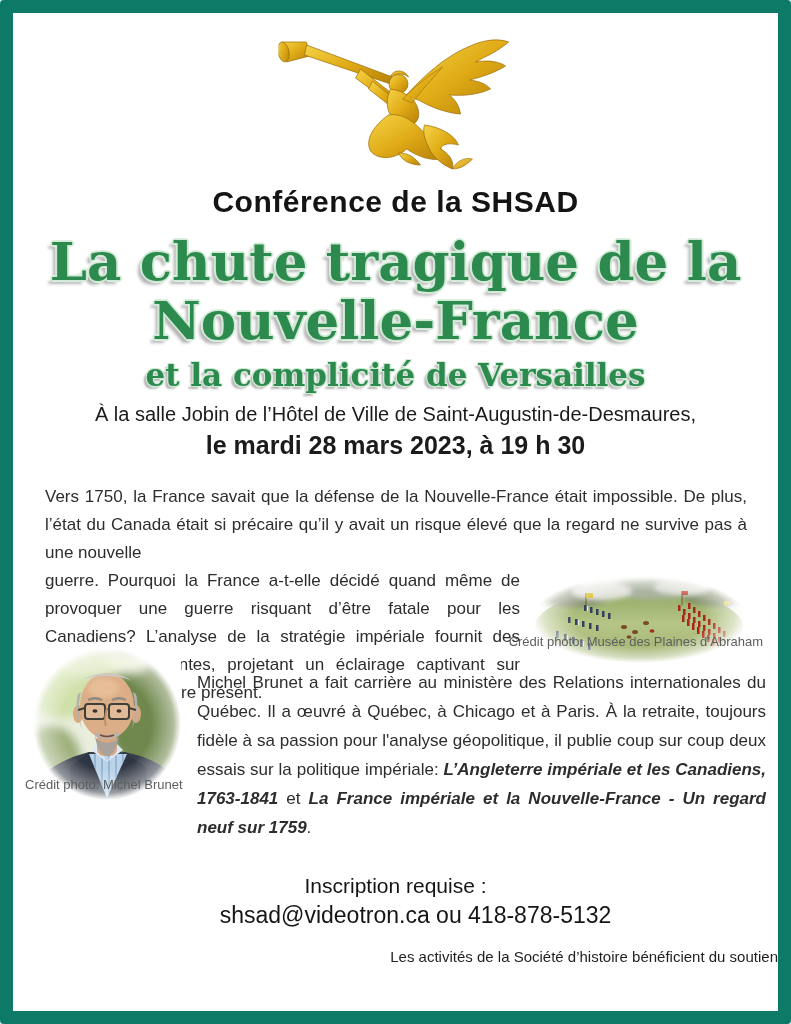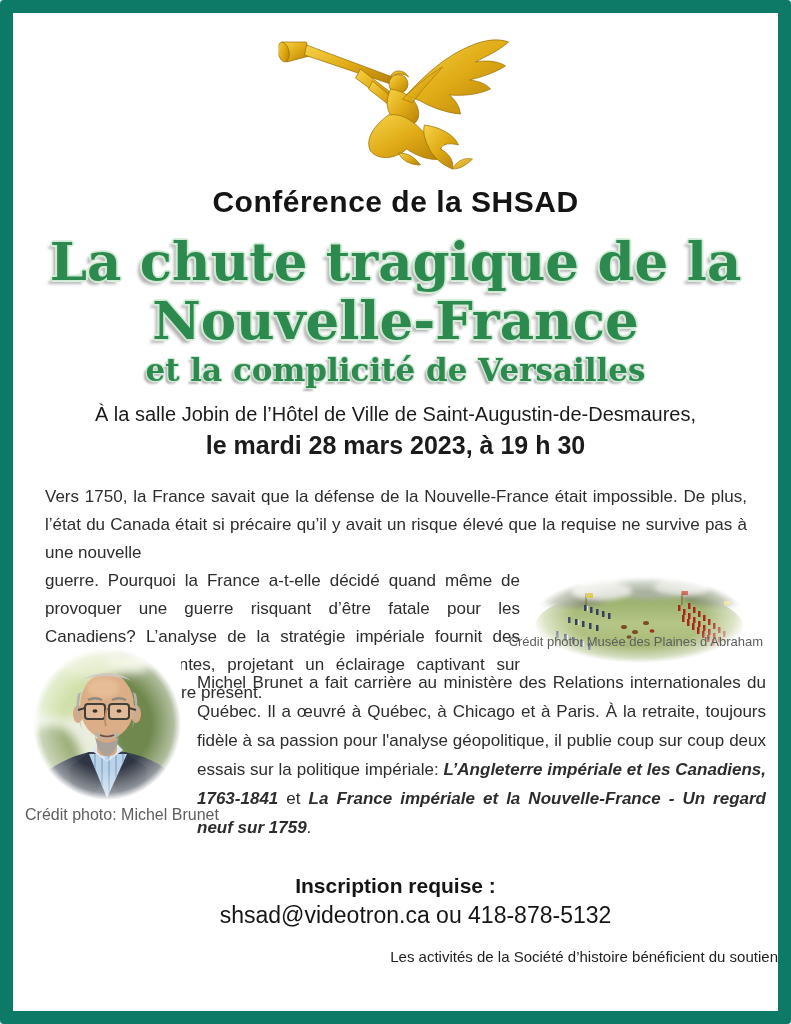--- a/index.html
+++ b/index.html
@@ -24,38 +24,38 @@
   .main-title{top:219px;left:0;width:100%;text-align:center;
     font-family:"DejaVu Serif", serif;font-weight:bold;color:#2d8a4e;}
   .main-title .t1,.main-title .t2{
     font-size:53px;line-height:59px;
     text-shadow:
       -1px -1px 0 #cfe9d4, 1px -1px 0 #cfe9d4, -1px 1px 0 #cfe9d4, 1px 1px 0 #cfe9d4,
       -2px 0 0 #d9eedd, 2px 0 0 #d9eedd, 0 2px 0 #d9eedd, 0 -2px 0 #d9eedd,
       -4px 4px 3px rgba(110,110,110,.5);
   }
   .main-title .t3{
-    font-size:31px;line-height:40px;
+    font-size:31px;line-height:40px;margin-top:5px;
     text-shadow:
       -1px -1px 0 #cfe9d4, 1px -1px 0 #cfe9d4, -1px 1px 0 #cfe9d4, 1px 1px 0 #cfe9d4,
       -3px 3px 2px rgba(110,110,110,.5);
   }
   .venue{top:386px;left:0;width:100%;text-align:center;font-size:20px;color:#1b1b1b;line-height:30px;}
   .datetime{top:418px;left:0;width:100%;text-align:center;font-size:25px;font-weight:bold;color:#1b1b1b;}
   .intro{top:470px;left:32px;width:702px;font-size:17px;line-height:28px;color:#2d2d2d;text-align:justify;}
   .battle-float{float:right;width:215px;height:88px;margin:8px 0 6px 12px;}
   .credit-battle{top:621px;right:15px;font-size:13px;color:#5e5e5e;}
   .author{top:635px;left:20px;right:12px;display:flex;}
   .portrait{flex:0 0 148px;width:148px;height:152px;}
   .bio{flex:1;margin-left:16px;font-size:17px;line-height:29px;color:#2d2d2d;text-align:justify;padding-top:20px;}
   .bio .b{font-weight:normal;}
   .bio .bi{font-weight:bold;font-style:italic;}
-  .credit-portrait{top:793px;left:12px;font-size:16px;color:#5e5e5e;}
+  .credit-portrait{top:764px;left:12px;font-size:13px;color:#5e5e5e;}
   .registration{top:859px;left:0;width:100%;text-align:center;color:#151515;}
-  .registration .reg-label{font-size:21px;font-weight:bold;line-height:28px;}
+  .registration .reg-label{font-size:21px;font-weight:normal;line-height:28px;}
   .registration .reg-contact{font-size:23px;line-height:30px;margin-left:40px;}
   .footer{top:933px;left:0;width:100%;text-align:right;font-size:15px;line-height:22px;color:#1f1f1f;}
 </style>
 </head>
 <body>
 
 <div class="page">
 
   <div class="abs angel">
     <svg width="235" height="145" viewBox="0 0 235 145">
@@ -90,21 +90,21 @@
   <div class="abs main-title">
     <div class="t1">La chute tragique de la</div>
     <div class="t2">Nouvelle-France</div>
     <div class="t3">et la complicité de Versailles</div>
   </div>
 
   <div class="abs venue">À la salle Jobin de l’Hôtel de Ville de Saint-Augustin-de-Desmaures,</div>
   <div class="abs datetime">le mardi 28 mars 2023, à 19 h 30</div>
 
   <div class="abs intro">
-    <div>Vers 1750, la France savait que la défense de la Nouvelle-France était impossible. De plus, l’état du Canada était si précaire qu’il y avait un risque élevé que la requise ne survive pas à une nouvelle</div>
+    <div>Vers 1750, la France savait que la défense de la Nouvelle-France était impossible. De plus, l’état du Canada était si précaire qu’il y avait un risque élevé que la regard ne survive pas à une nouvelle</div>
     <div>
       <span class="battle-float">
         <svg width="215" height="88" viewBox="0 0 215 88">
           <defs>
             <linearGradient id="field" x1="0" y1="0" x2="0" y2="1">
               <stop offset="0" stop-color="#8fa763"></stop>
               <stop offset="0.45" stop-color="#b5c585"></stop>
               <stop offset="1" stop-color="#9db06f"></stop>
             </linearGradient>
             <radialGradient id="vig">

